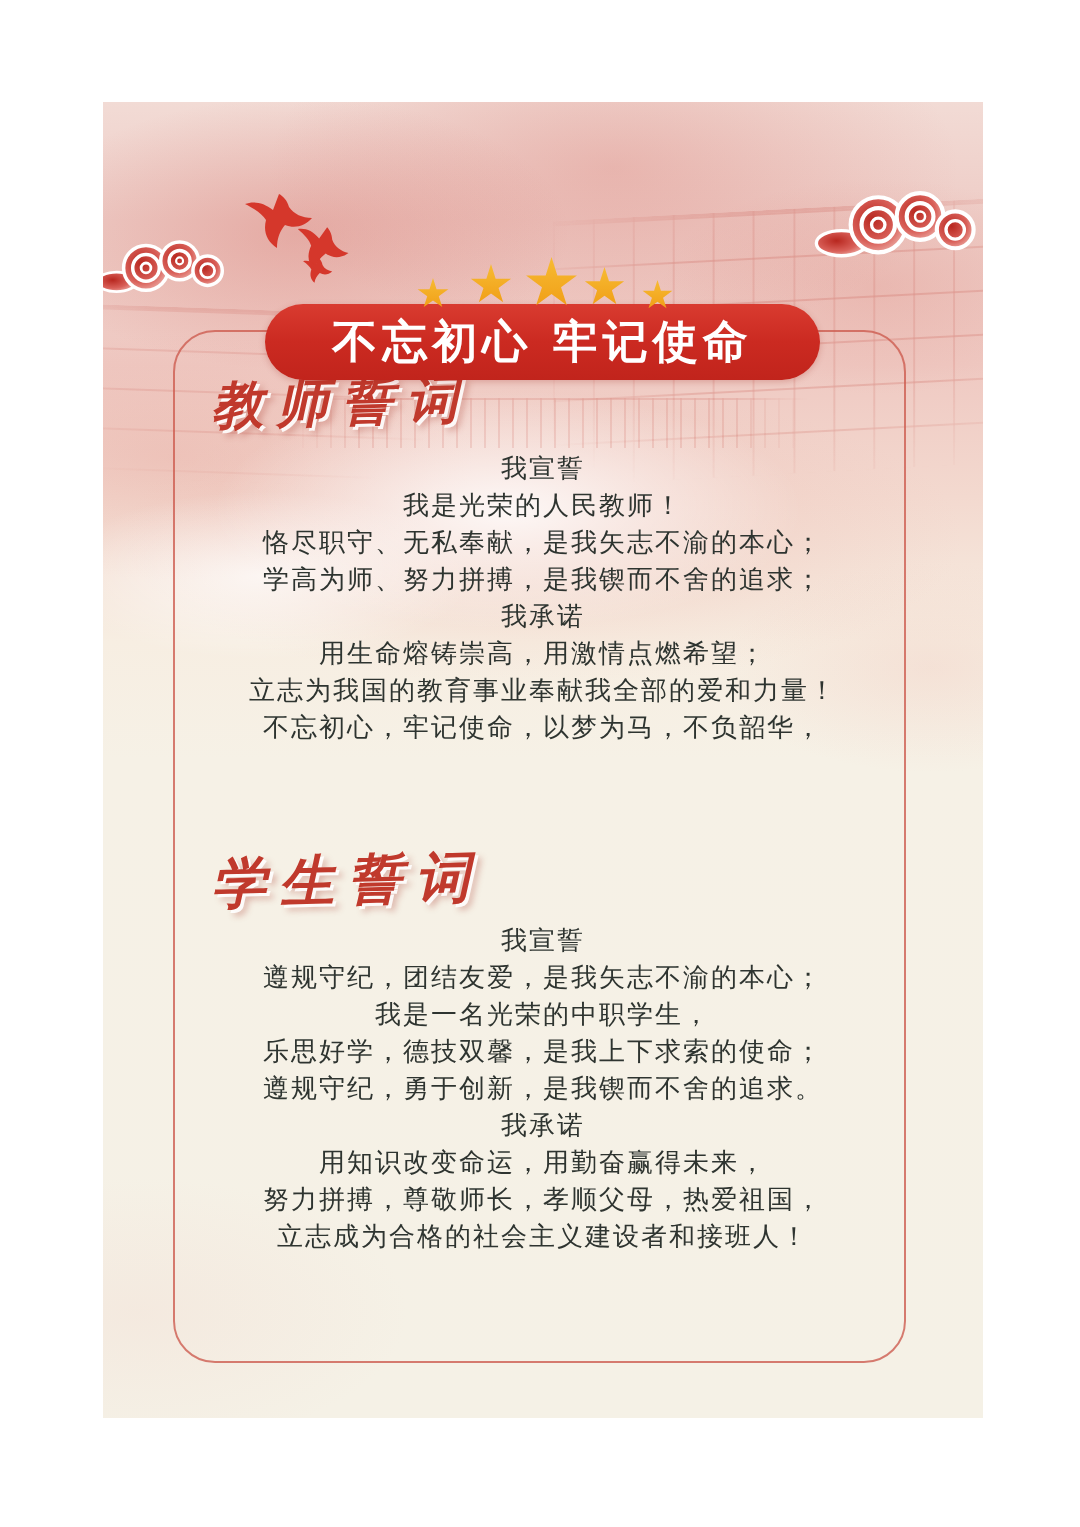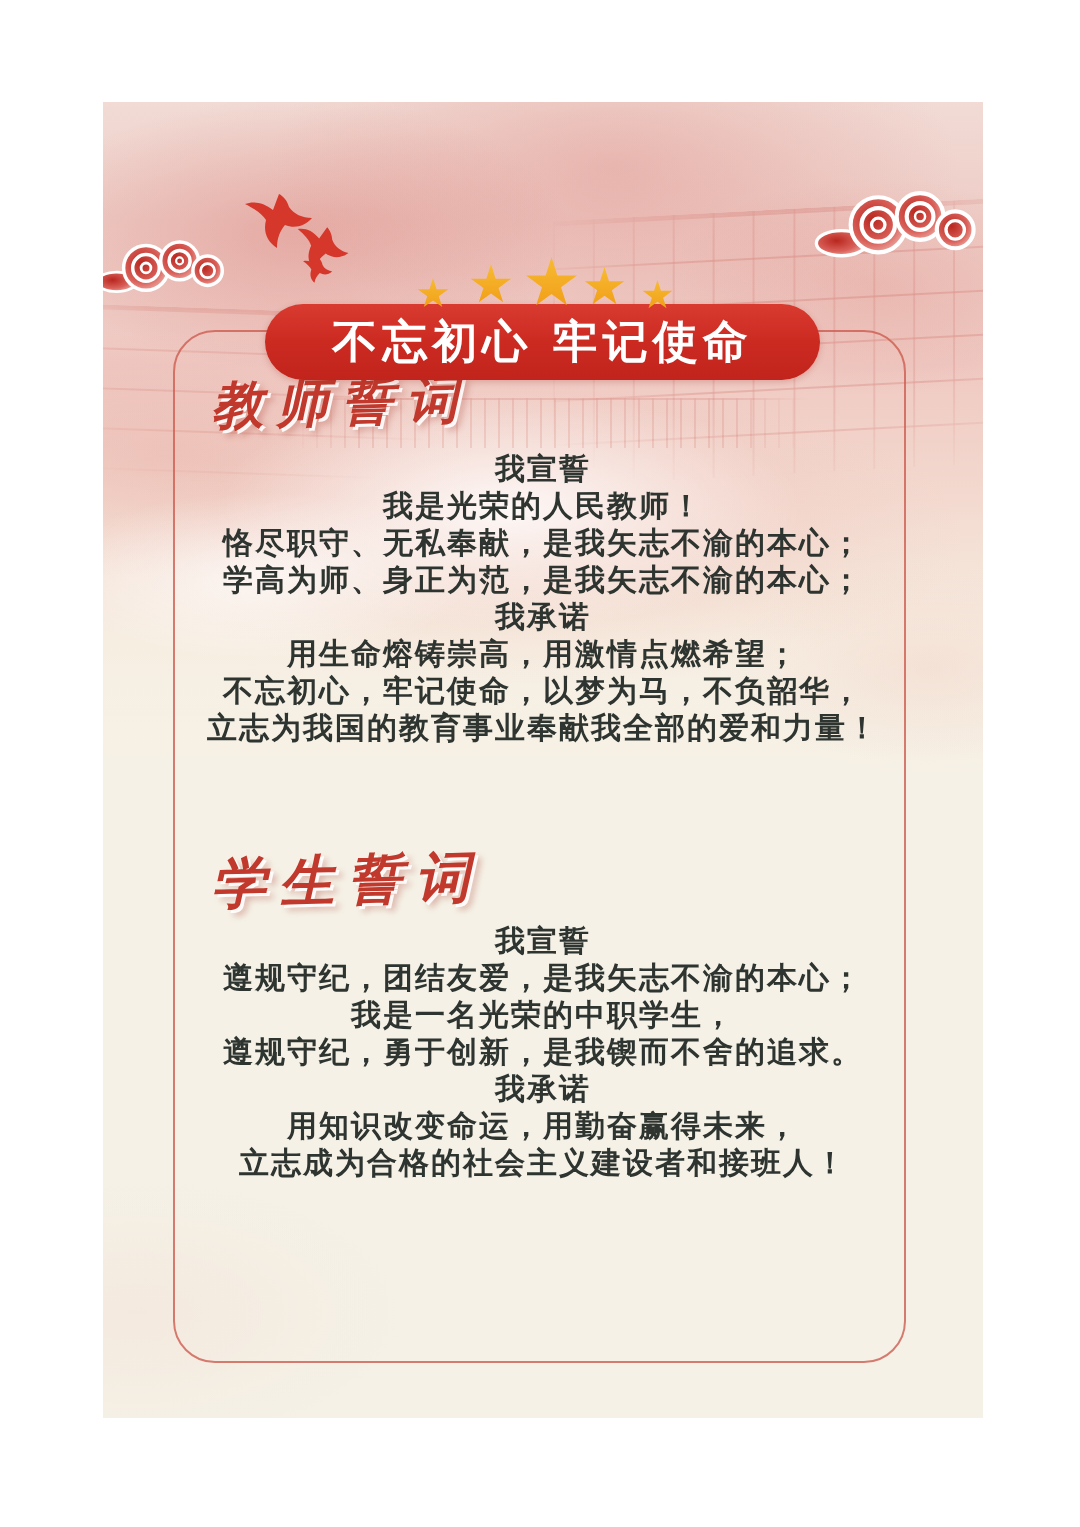--- a/index.html
+++ b/index.html
@@ -94,21 +94,21 @@
     transform:rotate(-1.5deg);
   }
   .heading-teacher{top:266px;font-size:52px;}
   .heading-student{top:742px;font-size:55px;}
 
   
   .oath{position:absolute;left:0;width:880px;text-align:center;z-index:4;}
   .oath-teacher{top:348px;}
   .oath-student{top:820px;}
   .oath-line{
-    height:37px;line-height:37px;font-size:30px;font-weight:bold;color:#2e3430;
+    height:37px;line-height:37px;font-size:26px;font-weight:normal;color:#2e3430;
     letter-spacing:2px;white-space:nowrap;font-family:"DejaVu Sans",sans-serif;
   }
 </style>
 </head>
 <body>
 
 <div class="canvas">
   <div class="poster">
 
     <div class="bld-right"></div>
@@ -171,32 +171,34 @@
 
     <div class="banner">
       <span class="banner-text">不忘初心 牢记使命</span>
     </div>
 
     <div class="heading heading-teacher">教师誓词</div>
     <div class="oath oath-teacher">
       <div class="oath-line">我宣誓</div>
       <div class="oath-line">我是光荣的人民教师！</div>
       <div class="oath-line">恪尽职守、无私奉献，是我矢志不渝的本心；</div>
-      <div class="oath-line">学高为师、身正为范，是我矢志不渝的本心；</div>
+      <div class="oath-line">学高为师、努力拼搏，是我锲而不舍的追求；</div>
       <div class="oath-line">我承诺</div>
       <div class="oath-line">用生命熔铸崇高，用激情点燃希望；</div>
+      <div class="oath-line">立志为我国的教育事业奉献我全部的爱和力量！</div>
       <div class="oath-line">不忘初心，牢记使命，以梦为马，不负韶华，</div>
-      <div class="oath-line">立志为我国的教育事业奉献我全部的爱和力量！</div>
     </div>
 
     <div class="heading heading-student">学生誓词</div>
     <div class="oath oath-student">
       <div class="oath-line">我宣誓</div>
       <div class="oath-line">遵规守纪，团结友爱，是我矢志不渝的本心；</div>
       <div class="oath-line">我是一名光荣的中职学生，</div>
+      <div class="oath-line">乐思好学，德技双馨，是我上下求索的使命；</div>
       <div class="oath-line">遵规守纪，勇于创新，是我锲而不舍的追求。</div>
       <div class="oath-line">我承诺</div>
       <div class="oath-line">用知识改变命运，用勤奋赢得未来，</div>
+      <div class="oath-line">努力拼搏，尊敬师长，孝顺父母，热爱祖国，</div>
       <div class="oath-line">立志成为合格的社会主义建设者和接班人！</div>
     </div>
 
   </div>
 </div>
 
 </body></html>

